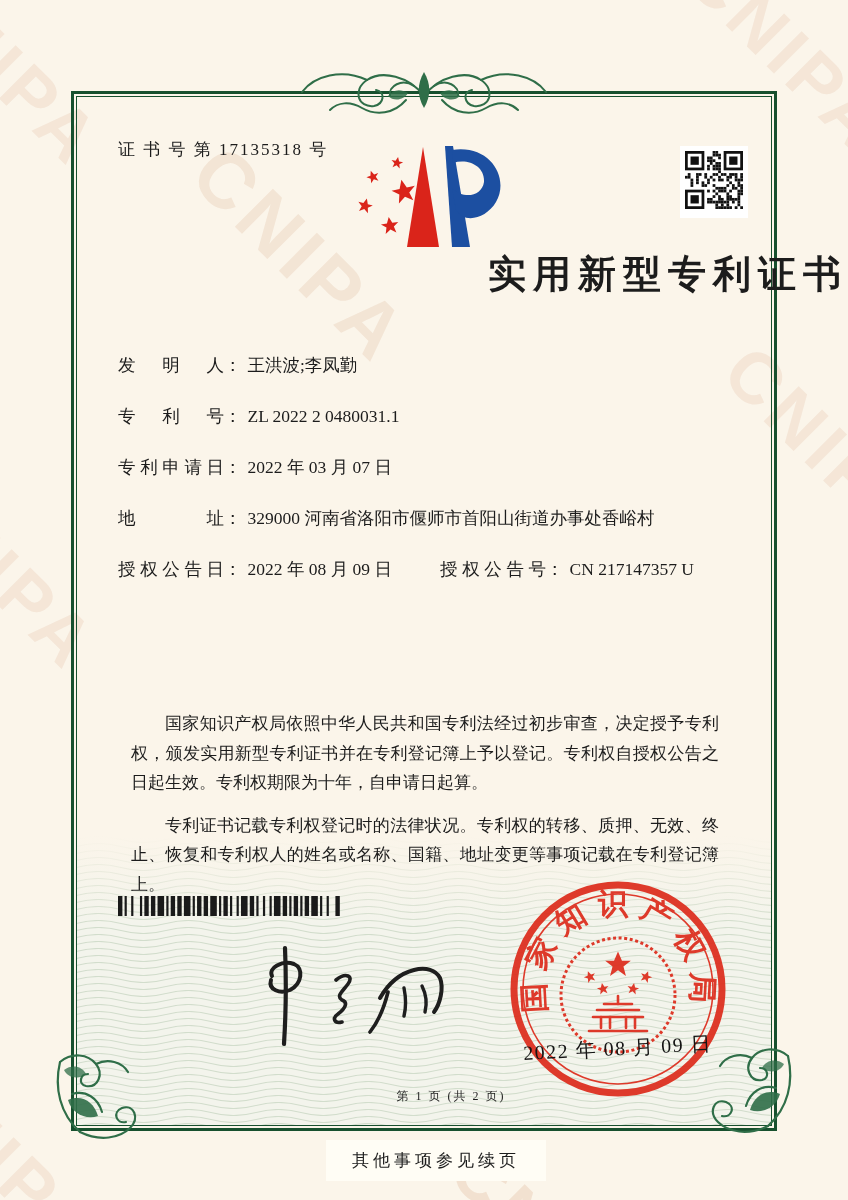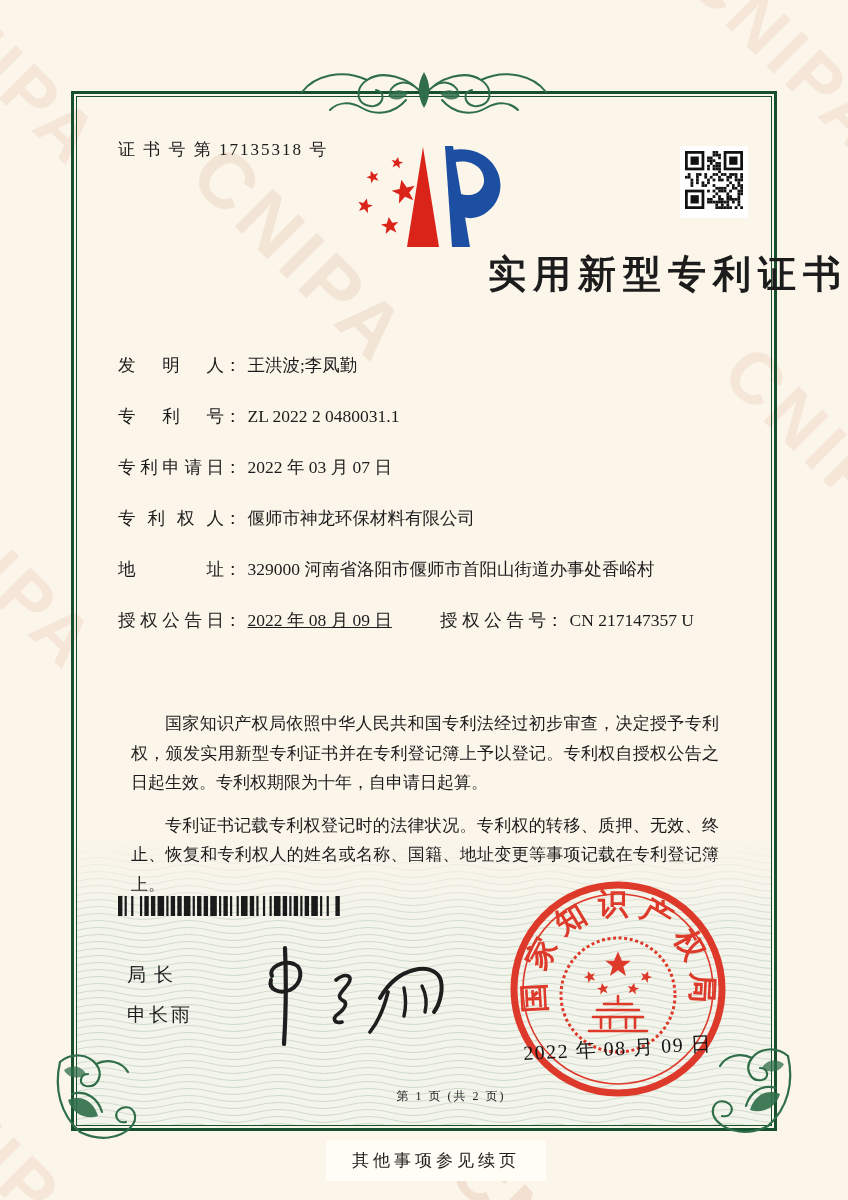--- a/index.html
+++ b/index.html
@@ -57,21 +57,21 @@
   }
   
   .fields{position:absolute; left:118px; top:352px; width:616px; z-index:4; font-size:17.5px;}
   .frow{line-height:27px; margin-bottom:24px; white-space:nowrap;}
   .flabel{
     display:inline-block; width:106px;
     text-align:justify; text-align-last:justify;
   }
   .fcolon{display:inline-block; margin-right:6px;}
   .grant{display:flex;}
-  .grant .pair1{width:322px;text-decoration:underline;}
+  .grant .pair1{width:322px;}
   
   .paras{
     position:absolute; left:118px; top:696px; width:614px; z-index:4;
     font-size:17px; line-height:29.5px; text-align:justify;
   }
   .paras p{margin:13px; text-indent:2em;}
   
   .barcode{position:absolute; left:118px; top:896px; z-index:4;}
   .director{position:absolute; left:127px; top:962px; z-index:4; font-size:19px;}
   .director .t{letter-spacing:8px;}
@@ -317,23 +317,20 @@
     <div class="frow">
       <span class="flabel">发明人</span><span class="fcolon">：</span><span>王洪波;李凤勤</span>
     </div>
     <div class="frow">
       <span class="flabel">专利号</span><span class="fcolon">：</span><span>ZL 2022 2 0480031.1</span>
     </div>
     <div class="frow">
       <span class="flabel">专利申请日</span><span class="fcolon">：</span><span>2022 年 03 月 07 日</span>
     </div>
     <div class="frow">
-      <span class="flabel">专利权人</span><span class="fcolon">：</span><span>偃师市神龙环保材料有限公司</span>
-    </div>
-    <div class="frow">
       <span class="flabel">地址</span><span class="fcolon">：</span><span>329000 河南省洛阳市偃师市首阳山街道办事处香峪村</span>
     </div>
     <div class="frow grant">
       <div class="pair1">
         <span class="flabel">授权公告日</span><span class="fcolon">：</span><span>2022 年 08 月 09 日</span>
       </div>
       <div>
         <span class="flabel">授权公告号</span><span class="fcolon">：</span><span>CN 217147357 U</span>
       </div>
     </div>
@@ -374,24 +371,20 @@
       <rect x="171.29" y="0" width="2.20" height="20" fill="#1a1a1a"></rect>
       <rect x="175.69" y="0" width="4.39" height="20" fill="#1a1a1a"></rect>
       <rect x="182.27" y="0" width="2.20" height="20" fill="#1a1a1a"></rect>
       <rect x="186.67" y="0" width="4.39" height="20" fill="#1a1a1a"></rect>
       <rect x="193.25" y="0" width="6.59" height="20" fill="#1a1a1a"></rect>
       <rect x="202.04" y="0" width="2.20" height="20" fill="#1a1a1a"></rect>
       <rect x="208.63" y="0" width="2.20" height="20" fill="#1a1a1a"></rect>
       <rect x="217.41" y="0" width="4.39" height="20" fill="#1a1a1a"></rect>
     </svg>
 
-  <div class="director">
-    <div class="t">局长</div>
-    <div class="n">申长雨</div>
-  </div>
 
   <svg class="sig" width="212" height="118" viewBox="0 0 212 118">
     <g stroke="#1e1e1e" fill="none" stroke-linecap="round" stroke-linejoin="round">
       <path d="M34,44 C30,36 44,28 56,32 C66,36 64,52 52,58 C42,62 30,58 33,48" stroke-width="4"></path>
       <path d="M47,16 C48,40 48,80 46,112" stroke-width="4.2"></path>
       <path d="M98,48 C108,40 116,44 110,52 C104,60 98,64 104,68 C110,70 108,76 100,82 C94,86 96,92 104,90" stroke-width="3.6"></path>
       <path d="M142,66 C150,52 160,42 176,38 C188,35 198,38 202,46 C206,56 202,72 196,80" stroke-width="4"></path>
       <path d="M150,60 C146,76 140,90 132,100" stroke-width="3.6"></path>
       <path d="M166,56 C168,66 168,76 166,84" stroke-width="3.4"></path>
       <path d="M184,54 C188,62 189,72 187,80" stroke-width="3.4"></path>

